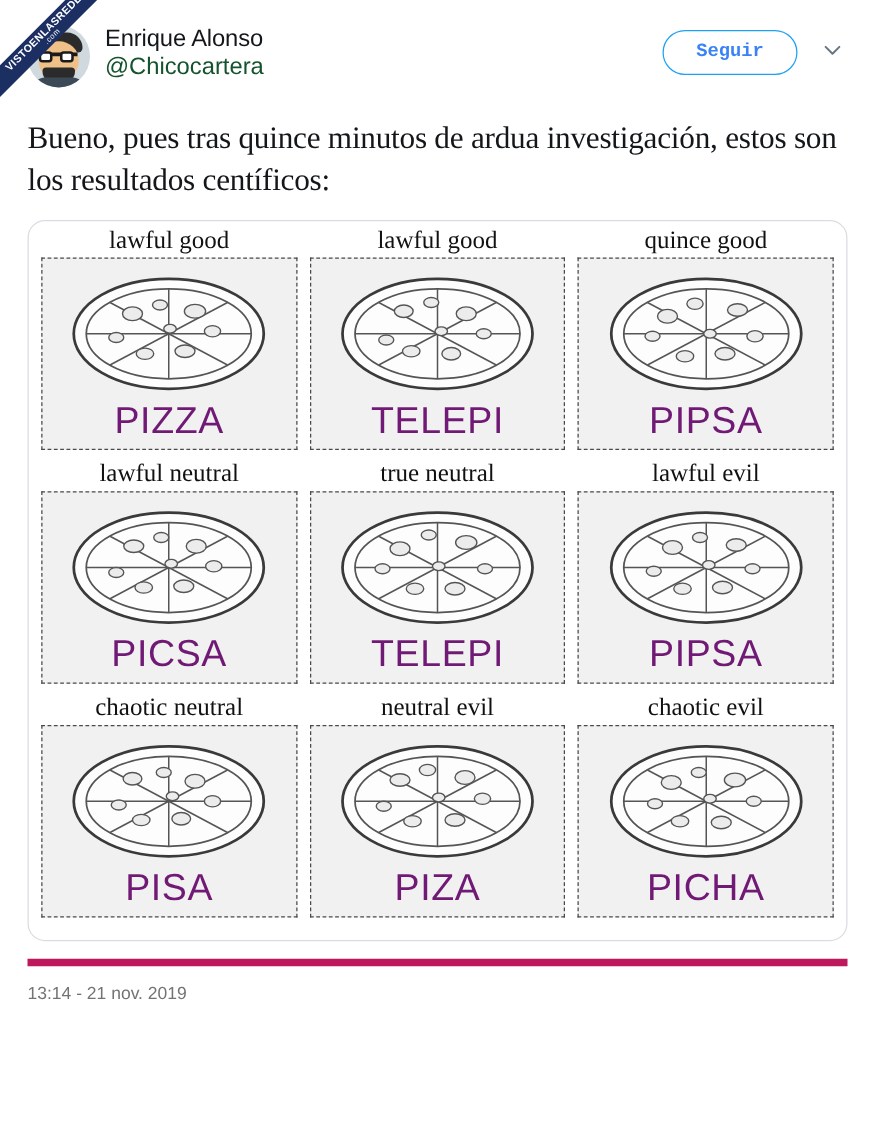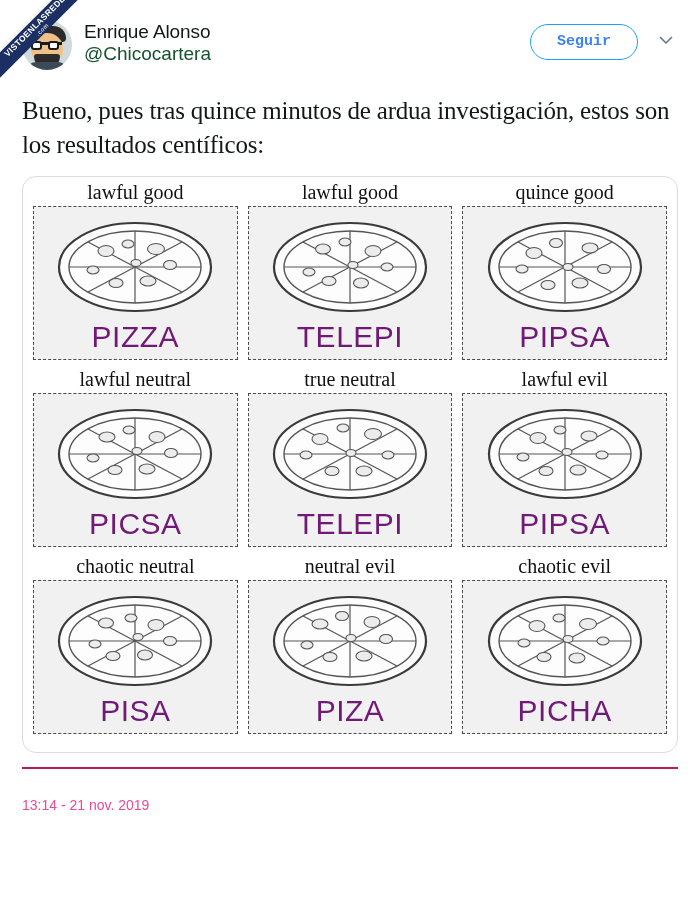--- a/index.html
+++ b/index.html
@@ -217,25 +217,25 @@
     line-height: 36px;
     letter-spacing: 0.5px;
     color: #701a75;
     font-family: "Liberation Sans", sans-serif;
     margin-top: -2px;
     margin-bottom: 2px;
   }
 
   
   .tweet-footer {
-    border-top: 2px solid #be185d;
+    border-top: 6px solid #be185d;
     margin-top: 14px;
-    padding-top: 28px;
+    padding-top: 13px;
     font-size: 14px;
-    color: #ec4899;
+    color: #737373;
   }
 </style>
 </head>
 <body>
 
 <div class="ribbon">
   <div class="band">
     <span>VISTOENLASREDES</span>
     <span class="sub">.com</span>
   </div>

